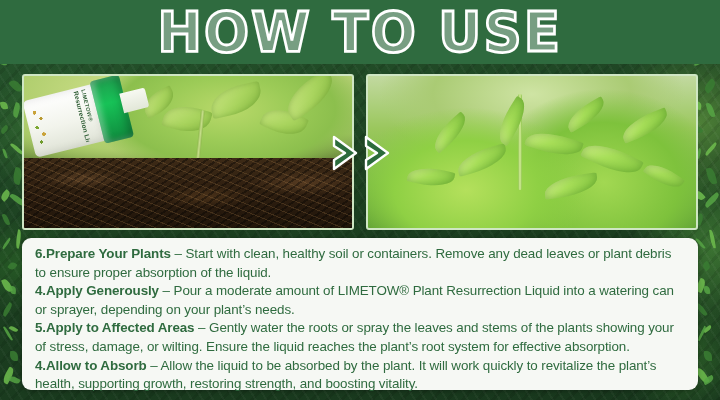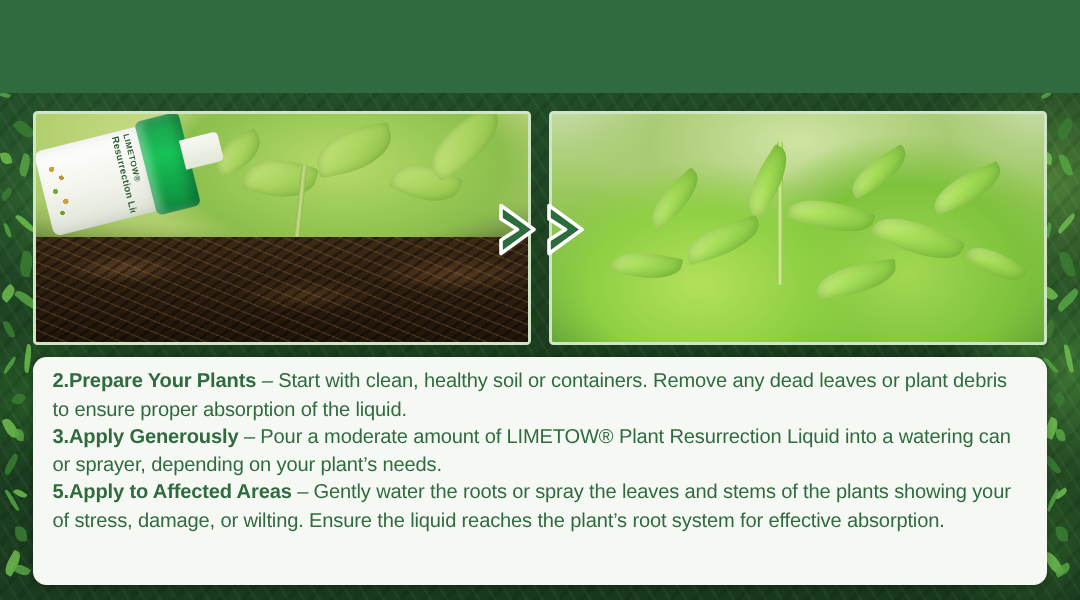--- a/index.html
+++ b/index.html
@@ -311,20 +311,23 @@
       <span style="width: 14px; height: 7px; left: 0px; top: 220px; transform: rotate(-66deg); background: rgb(111, 189, 78);"></span>
       <span style="width: 8px; height: 6px; left: 9px; top: 225px; transform: rotate(-95deg); background: rgb(86, 165, 68);"></span>
       <span style="width: 15px; height: 5px; left: 0px; top: 245px; transform: rotate(-124deg); background: rgb(58, 124, 51);"></span>
       <span style="width: 9px; height: 4px; left: 9px; top: 265px; transform: rotate(-33deg); background: rgb(111, 189, 78);"></span>
       <span style="width: 16px; height: 3px; left: 0px; top: 270px; transform: rotate(-62deg); background: rgb(86, 165, 68);"></span>
       <span style="width: 10px; height: 8px; left: 9px; top: 290px; transform: rotate(-91deg); background: rgb(58, 124, 51);"></span>
       <span style="width: 17px; height: 7px; left: 0px; top: 310px; transform: rotate(-120deg); background: rgb(111, 189, 78);"></span>
       <span style="width: 11px; height: 6px; left: 9px; top: 315px; transform: rotate(-29deg); background: rgb(86, 165, 68);"></span>
     </div>
 
+  <div class="header">
+    <div class="header-title">HOW TO USE</div>
+  </div>
 
   <div class="photo-row">
 
     <div class="photo photo-left">
       <div class="leaf" style="width:34px;height:20px;left:118px;top:16px;transform:rotate(-28deg);"></div>
       <div class="leaf" style="width:46px;height:26px;left:140px;top:30px;transform:rotate(16deg);"></div>
       <div class="leaf" style="width:52px;height:28px;left:186px;top:10px;transform:rotate(-12deg);"></div>
       <div class="leaf" style="width:44px;height:24px;left:238px;top:34px;transform:rotate(24deg);"></div>
       <div class="leaf" style="width:56px;height:26px;left:258px;top:6px;transform:rotate(-34deg);"></div>
       <div class="stem" style="width:4px;height:56px;left:174px;top:34px;transform:rotate(6deg);"></div>
@@ -362,18 +365,19 @@
   <div class="chevrons">
     <svg class="chev" viewBox="0 0 30 38">
       <polygon points="4,3 26,19 4,35 4,26 15,19 4,12" fill="#2c6b3b" stroke="#ffffff" stroke-width="2.4" stroke-linejoin="round"></polygon>
     </svg>
     <svg class="chev" viewBox="0 0 30 38">
       <polygon points="4,3 26,19 4,35 4,26 15,19 4,12" fill="#2c6b3b" stroke="#ffffff" stroke-width="2.4" stroke-linejoin="round"></polygon>
     </svg>
   </div>
 
   <div class="steps-card" id="steps-card">
-      <div class="step-line"><span class="step-title">2.Prepare Your Plants</span><span> – </span><span>Start with clean, healthy soil or containers. Remove any dead leaves or plant debris to ensure proper absorption of the liquid.</span></div>
-      <div class="step-line"><span class="step-title">3.Apply Generously</span><span> – </span><span>Pour a moderate amount of LIMETOW® Plant Resurrection Liquid into a watering can or sprayer, depending on your plant’s needs.</span></div>
+      <div class="step-line"><span class="step-title">6.Prepare Your Plants</span><span> – </span><span>Start with clean, healthy soil or containers. Remove any dead leaves or plant debris to ensure proper absorption of the liquid.</span></div>
+      <div class="step-line"><span class="step-title">4.Apply Generously</span><span> – </span><span>Pour a moderate amount of LIMETOW® Plant Resurrection Liquid into a watering can or sprayer, depending on your plant’s needs.</span></div>
       <div class="step-line"><span class="step-title">5.Apply to Affected Areas</span><span> – </span><span>Gently water the roots or spray the leaves and stems of the plants showing your of stress, damage, or wilting. Ensure the liquid reaches the plant’s root system for effective absorption.</span></div>
+      <div class="step-line"><span class="step-title">4.Allow to Absorb</span><span> – </span><span>Allow the liquid to be absorbed by the plant. It will work quickly to revitalize the plant’s health, supporting growth, restoring strength, and boosting vitality.</span></div>
     </div>
 
 </div>
 
 </body></html>

